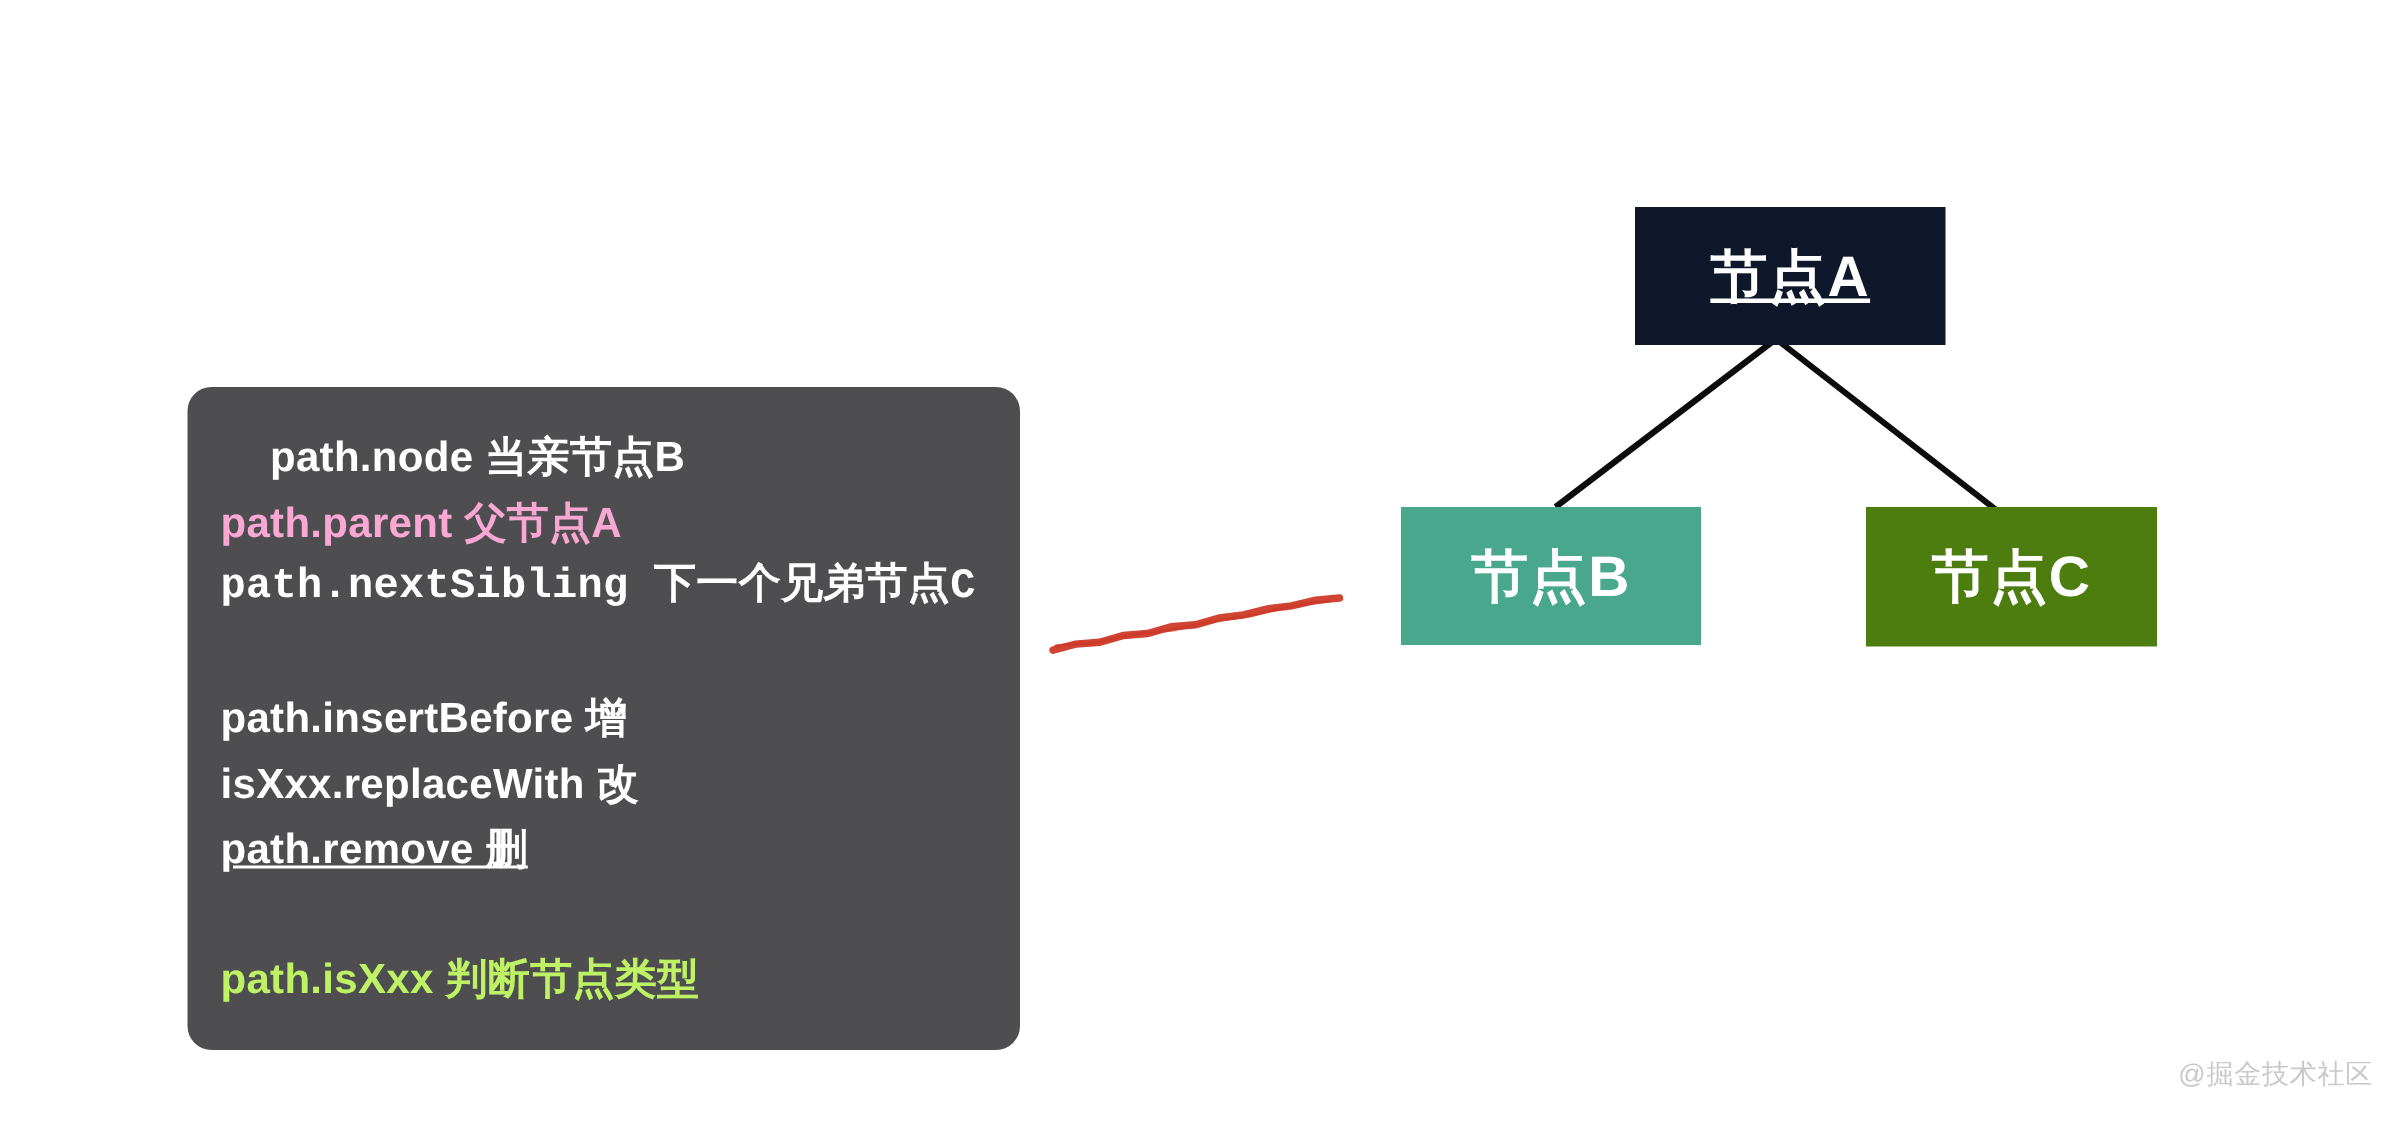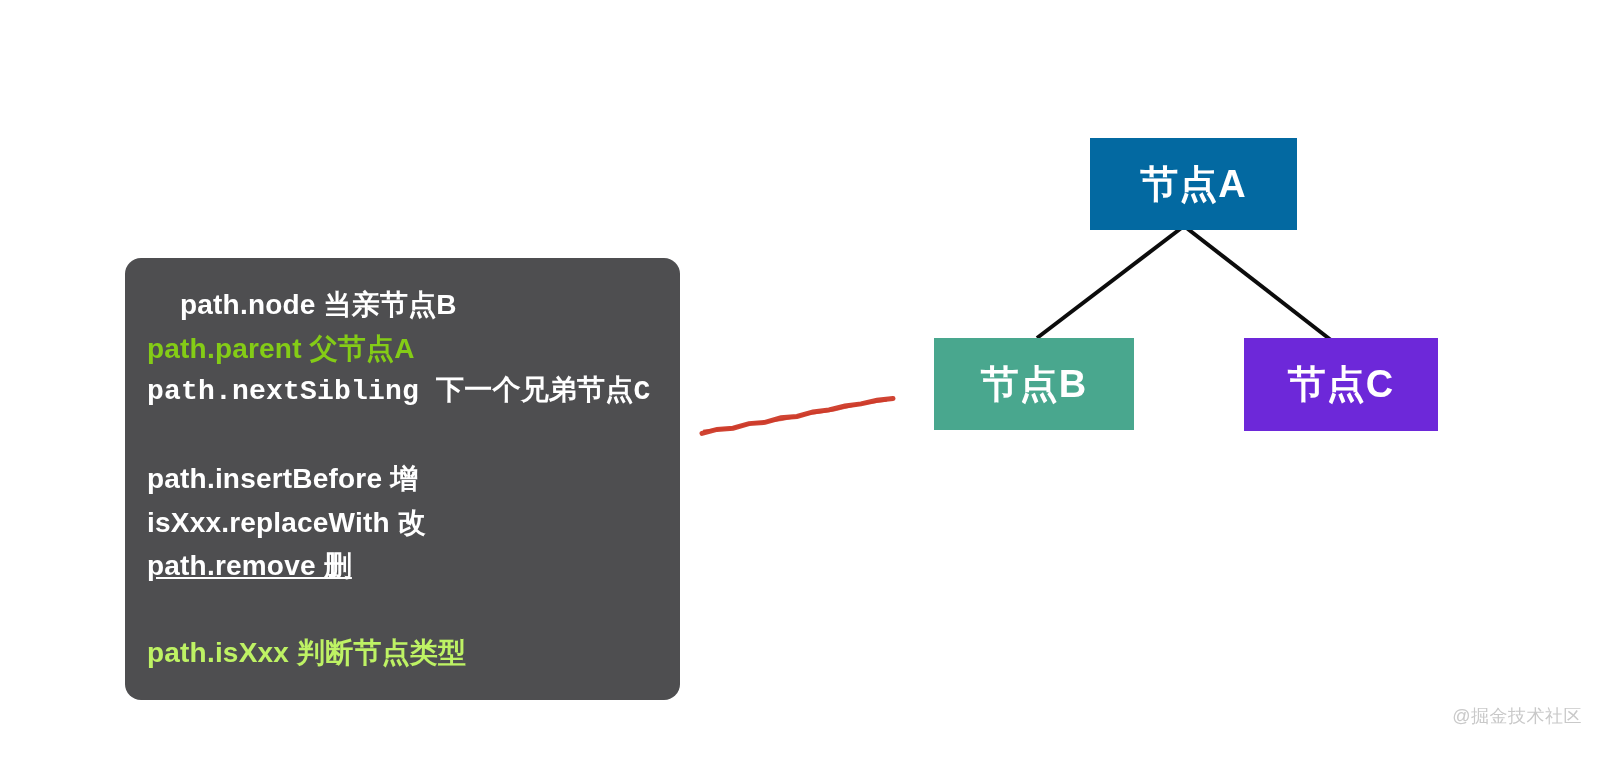--- a/index.html
+++ b/index.html
@@ -68,36 +68,36 @@
     letter-spacing: 0.5px;
   }
 </style>
 </head>
 <body>
 
 <div id="stage">
 
   <section class="panel" style="background: rgb(78, 78, 80);">
     <div class="pline" style="color: rgb(255, 255, 255); margin-left: 33px;">path.node 当亲节点B</div>
-    <div class="pline" style="color: #84cc16;">path.parent 父节点A</div>
+    <div class="pline" style="color: #f9a8d4;">path.parent 父节点A</div>
     <div class="pline" style="color: rgb(255, 255, 255); font-family: Liberation Mono, monospace;">path.nextSibling 下一个兄弟节点C</div>
     <div class="pline" style="color: rgb(255, 255, 255);"></div>
     <div class="pline" style="color: rgb(255, 255, 255);">path.insertBefore 增</div>
     <div class="pline" style="color: rgb(255, 255, 255);">isXxx.replaceWith 改</div>
     <div class="pline" style="color: rgb(255, 255, 255); text-decoration: underline;">path.remove 删</div>
     <div class="pline" style="color: rgb(255, 255, 255);"></div>
     <div class="pline" style="color: #bef264;">path.isXxx 判断节点类型</div>
   </section>
 
   <svg class="overlay" viewBox="0 0 1598 762">
     <line class="tree-edge" x1="1184" y1="226" x2="1037" y2="338" stroke="#0C0C0C" stroke-width="4"></line>
     <line class="tree-edge" x1="1184" y1="226" x2="1336" y2="344" stroke="#0C0C0C" stroke-width="4"></line>
     <path class="red-line" d="M702 433.4 L717 429.4 L733 428.2 L749 423.6 L765 422.4 L781 417.8 L797 416.5 L813 411.9 L829 409.9 L845 405.9 L861 403.9 L877 400.2 L893 398.6" fill="none" stroke="#CD3A28" stroke-width="5" stroke-linecap="round" opacity="0.95"></path>
     <path class="red-line" d="M704 430.6 L730 428.4 L756 422.9 L782 419.9 L808 414.2 L834 410.4 L860 404.1 L886 400.6" fill="none" stroke="#CD3A28" stroke-width="2.2" stroke-linecap="round" opacity="0.8"></path>
   </svg>
 
-  <div class="node node-a" style="background: #0369a1; color: rgb(255, 255, 255);">节点A</div>
+  <div class="node node-a" style="background: #0f172a; color: rgb(255, 255, 255); text-decoration: underline;">节点A</div>
   <div class="node node-b" style="background: rgb(73, 167, 142); color: rgb(255, 255, 255);">节点B</div>
-  <div class="node node-c" style="background: #6d28d9; color: rgb(255, 255, 255);">节点C</div>
+  <div class="node node-c" style="background: #4d7c0f; color: rgb(255, 255, 255);">节点C</div>
 
   <div class="watermark" style="color: rgb(201, 201, 201);">@掘金技术社区</div>
 
 </div>
 
 </body></html>

